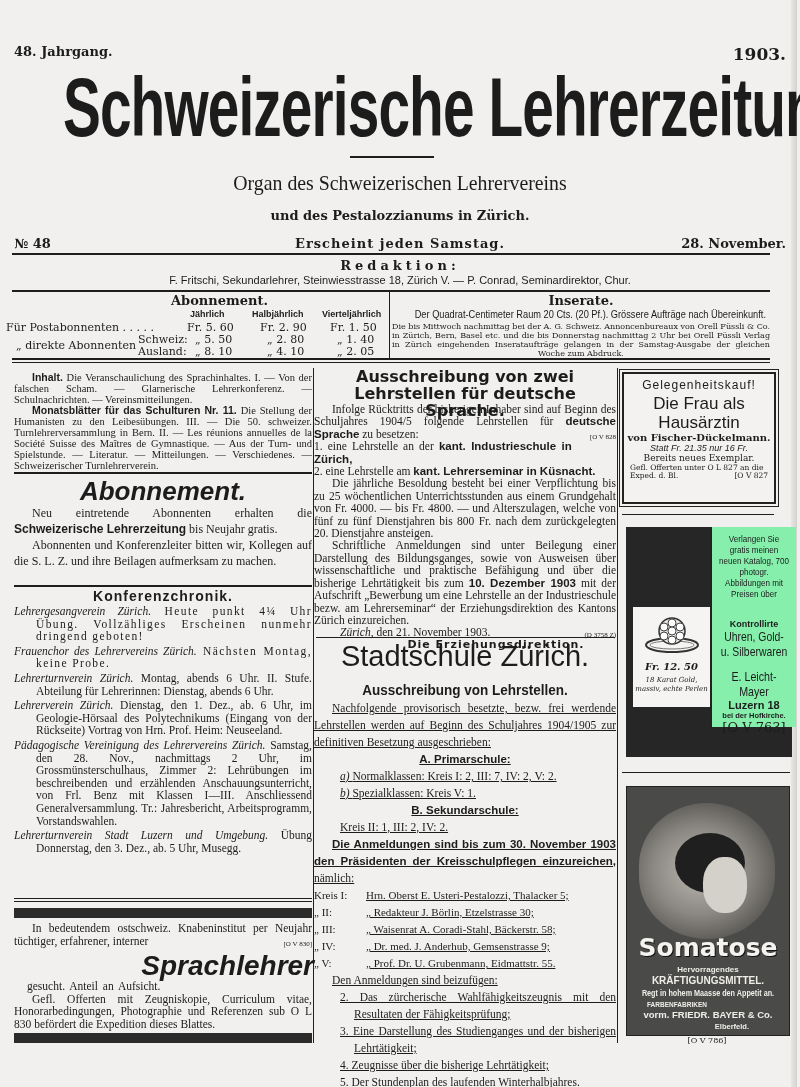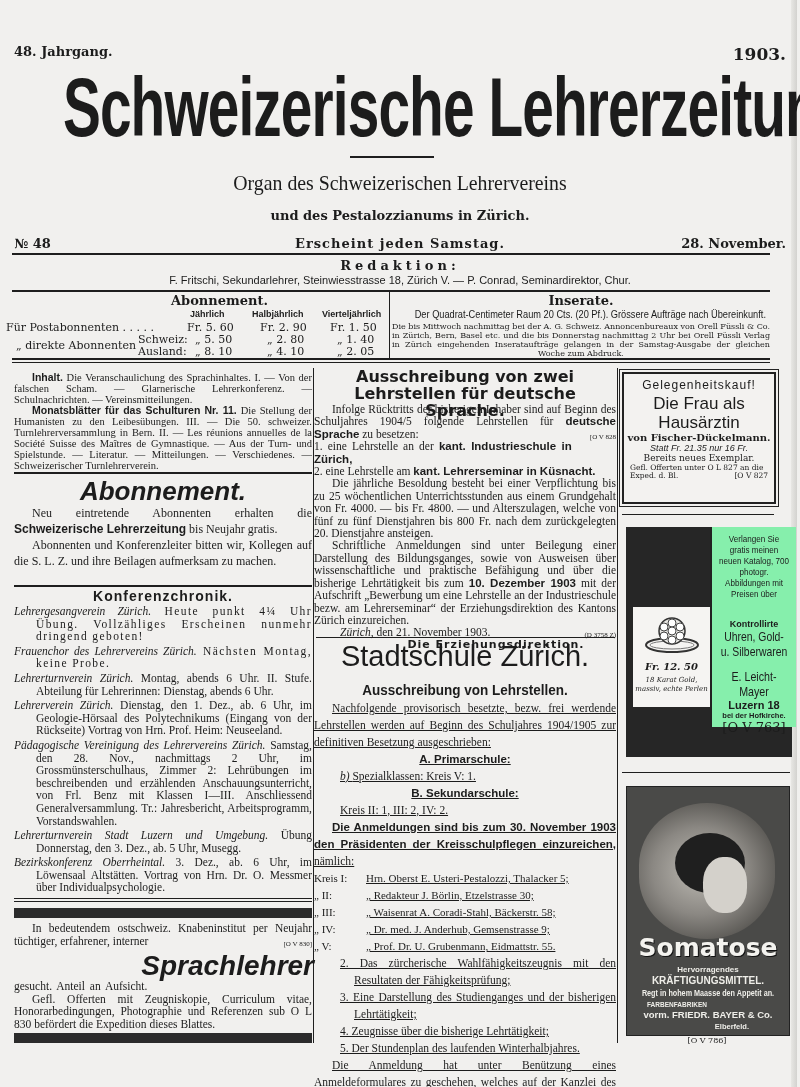--- a/index.html
+++ b/index.html
@@ -172,33 +172,32 @@
 
 <div class="rule" style="left:14px; top:585px; width:298px; height:2px;"></div>
 <div id="kon-title" class="abs">Konferenzchronik.</div>
 <div class="abs col-left serif" style="top:605px; font-size:11.5px; line-height:12.6px;">
   <p class="hang" style="margin-bottom:2px;"><span class="i">Lehrergesangverein Zürich.</span><span class="spaced"> Heute punkt 4¼ Uhr Übung. Vollzähliges Erscheinen nunmehr dringend geboten!</span></p>
   <p class="hang" style="margin-bottom:2px;"><span class="i">Frauenchor des Lehrervereins Zürich.</span><span class="spaced"> Nächsten Montag, keine Probe.</span></p>
   <p class="hang" style="margin-bottom:2px;"><span class="i">Lehrerturnverein Zürich.</span><span> Montag, abends 6 Uhr. II. Stufe. Abteilung für Lehrerinnen: Dienstag, abends 6 Uhr.</span></p>
   <p class="hang" style="margin-bottom:2px;"><span class="i">Lehrerverein Zürich.</span><span> Dienstag, den 1. Dez., ab. 6 Uhr, im Geologie-Hörsaal des Polytechnikums (Eingang von der Rückseite) Vortrag von Hrn. Prof. Heim: Neuseeland.</span></p>
   <p class="hang" style="margin-bottom:2px;"><span class="i">Pädagogische Vereinigung des Lehrervereins Zürich.</span><span> Samstag, den 28. Nov., nachmittags 2 Uhr, im Grossmünsterschulhaus, Zimmer 2: Lehrübungen im beschreibenden und erzählenden Anschauungsunterricht, von Frl. Benz mit Klassen I—III. Anschliessend Generalversammlung. Tr.: Jahresbericht, Arbeitsprogramm, Vorstandswahlen.</span></p>
   <p class="hang" style="margin-bottom:2px;"><span class="i">Lehrerturnverein Stadt Luzern und Umgebung.</span><span> Übung Donnerstag, den 3. Dez., ab. 5 Uhr, Musegg.</span></p>
-  <p class="hang"><span class="i">Bezirkskonferenz Oberrheintal.</span><span> 3. Dez., ab. 6 Uhr, im Löwensaal Altstätten. Vortrag von Hrn. Dr. O. Messmer über Individualpsychologie.</span></p>
 </div>
 
 <div class="rule" style="left:14px; top:898px; width:298px; height:1px;"></div>
 <div class="rule" style="left:14px; top:901px; width:298px; height:1px;"></div>
 <div class="rule" style="left:14px; top:908px; width:298px; height:10px; background:#2b2b2b;"></div>
 
 <div class="abs col-left serif" style="top:922px; font-size:11.5px; line-height:13px;">
   <p class="indent"><span>In bedeutendem ostschweiz. Knabeninstitut per Neujahr tüchtiger, erfahrener, interner</span> <span class="ref" style="margin-top:3px;">[O V 830]</span></p>
 </div>
 <div id="sprach-title" class="abs">Sprachlehrer</div>
 <div class="abs col-left serif" style="top:980px; font-size:11.5px; line-height:12.5px;">
-  <p style="word-spacing:2px;">gesucht.   Anteil an Aufsicht.</p>
+  <p style="word-spacing:2px;margin-left:13px;">gesucht.   Anteil an Aufsicht.</p>
   <p class="indent">Gefl. Offerten mit Zeugniskopie, Curriculum vitae, Honorarbedingungen, Photographie und Referenzen sub O L 830 befördert die Expedition dieses Blattes.</p>
 </div>
 <div class="rule" style="left:14px; top:1033px; width:298px; height:10px; background:#2b2b2b;"></div>
 
 <div id="aus-title" class="abs">Ausschreibung von zwei Lehrstellen für deutsche Sprache.</div>
 <div class="abs col-mid serif" style="top:403px; font-size:11.5px; line-height:12.4px;">
   <p class="indent"><span>Infolge Rücktritts der bisherigen Inhaber sind auf Beginn des Schuljahres 1904/5 folgende Lehrstellen für </span><span class="b sans">deutsche Sprache</span><span> zu besetzen:</span> <span class="ref" style="margin-top:3px;">[O V 828</span></p>
   <p><span>1. eine Lehrstelle an der </span><span class="b sans">kant. Industrieschule in Zürich,</span></p>
   <p><span>2. eine Lehrstelle am </span><span class="b sans">kant. Lehrerseminar in Küsnacht.</span></p>
   <p class="indent">Die jährliche Besoldung besteht bei einer Verpflichtung bis zu 25 wöchentlichen Unterrichtsstunden aus einem Grundgehalt von Fr. 4000. — bis Fr. 4800. — und Alterszulagen, welche von fünf zu fünf Dienstjahren bis 800 Fr. nach dem zurückgelegten 20. Dienstjahre ansteigen.</p>
@@ -206,31 +205,33 @@
   <p style="padding-left:26px;"><span class="i">Zürich,</span><span> den 21. November 1903.</span><span class="ref" style="margin-top:3px;">(D 3758 Z)</span></p>
   <p class="sig" style="padding-right:14px;">Die Erziehungsdirektion.</p>
 </div>
 <div class="rule" style="left:316px; top:637px; width:299px; height:1px;"></div>
 
 <div id="stadt-title" class="abs">Stadtschule Zürich.</div>
 <div id="stadt-sub" class="abs">Ausschreibung von Lehrstellen.</div>
 <div class="abs col-mid serif" style="top:700px; font-size:11.5px; line-height:17px;text-decoration:underline;">
   <p class="indent">Nachfolgende provisorisch besetzte, bezw. frei werdende Lehrstellen werden auf Beginn des Schuljahres 1904/1905 zur definitiven Besetzung ausgeschrieben:</p>
   <p class="b sans" style="text-align:center;">A. Primarschule:</p>
+  <p style="padding-left:26px;"><span class="i">a) </span><span>Normalklassen: Kreis I: 2, III: 7, IV: 2, V: 2.</span></p>
   <p style="padding-left:26px;"><span class="i">b) </span><span>Spezialklassen: Kreis V: 1.</span></p>
   <p class="b sans" style="text-align:center;">B. Sekundarschule:</p>
   <p style="padding-left:26px;">Kreis II: 1, III: 2, IV: 2.</p>
   <p class="indent"><span class="b sans">Die Anmeldungen sind bis zum 30. November 1903 den Präsidenten der Kreisschulpflegen einzureichen,</span><span> nämlich:</span></p>
   <div>
     <p style="white-space:nowrap; font-size:11px;"><span style="display:inline-block; width:52px;">Kreis I:</span><span>Hrn. Oberst E. Usteri-Pestalozzi, Thalacker 5;</span></p>
     <p style="white-space:nowrap; font-size:11px;"><span style="display:inline-block; width:52px;">„  II:</span><span>„  Redakteur J. Börlin, Etzelstrasse 30;</span></p>
     <p style="white-space:nowrap; font-size:11px;"><span style="display:inline-block; width:52px;">„  III:</span><span>„  Waisenrat A. Coradi-Stahl, Bäckerstr. 58;</span></p>
     <p style="white-space:nowrap; font-size:11px;"><span style="display:inline-block; width:52px;">„  IV:</span><span>„  Dr. med. J. Anderhub, Gemsenstrasse 9;</span></p>
     <p style="white-space:nowrap; font-size:11px;"><span style="display:inline-block; width:52px;">„  V:</span><span>„  Prof. Dr. U. Grubenmann, Eidmattstr. 55.</span></p>
   </div>
+  <p class="indent">Den Anmeldungen sind beizufügen:</p>
   <p class="hang" style="padding-left:40px; text-indent:-14px;">2. Das zürcherische Wahlfähigkeitszeugnis mit den Resultaten der Fähigkeitsprüfung;</p>
   <p class="hang" style="padding-left:40px; text-indent:-14px;">3. Eine Darstellung des Studienganges und der bisherigen Lehrtätigkeit;</p>
   <p class="hang" style="padding-left:40px; text-indent:-14px;">4. Zeugnisse über die bisherige Lehrtätigkeit;</p>
   <p class="hang" style="padding-left:40px; text-indent:-14px;">5. Der Stundenplan des laufenden Winterhalbjahres.</p>
   <p class="indent"><span>Die Anmeldung hat unter Benützung eines Anmeldeformulares zu geschehen, welches auf der Kanzlei des Schulwesens bezogen werden kann.</span> <span class="ref" style="margin-top:3px;">[O V 811]</span></p>
   <p style="padding-left:26px;"><span class="i">Zürich,</span><span> den 12. November 1903.</span></p>
   <p class="sig" style="padding-right:14px;">Die Zentralschulpflege.</p>
 </div>
 
 <div id="ad1" class="abs">

